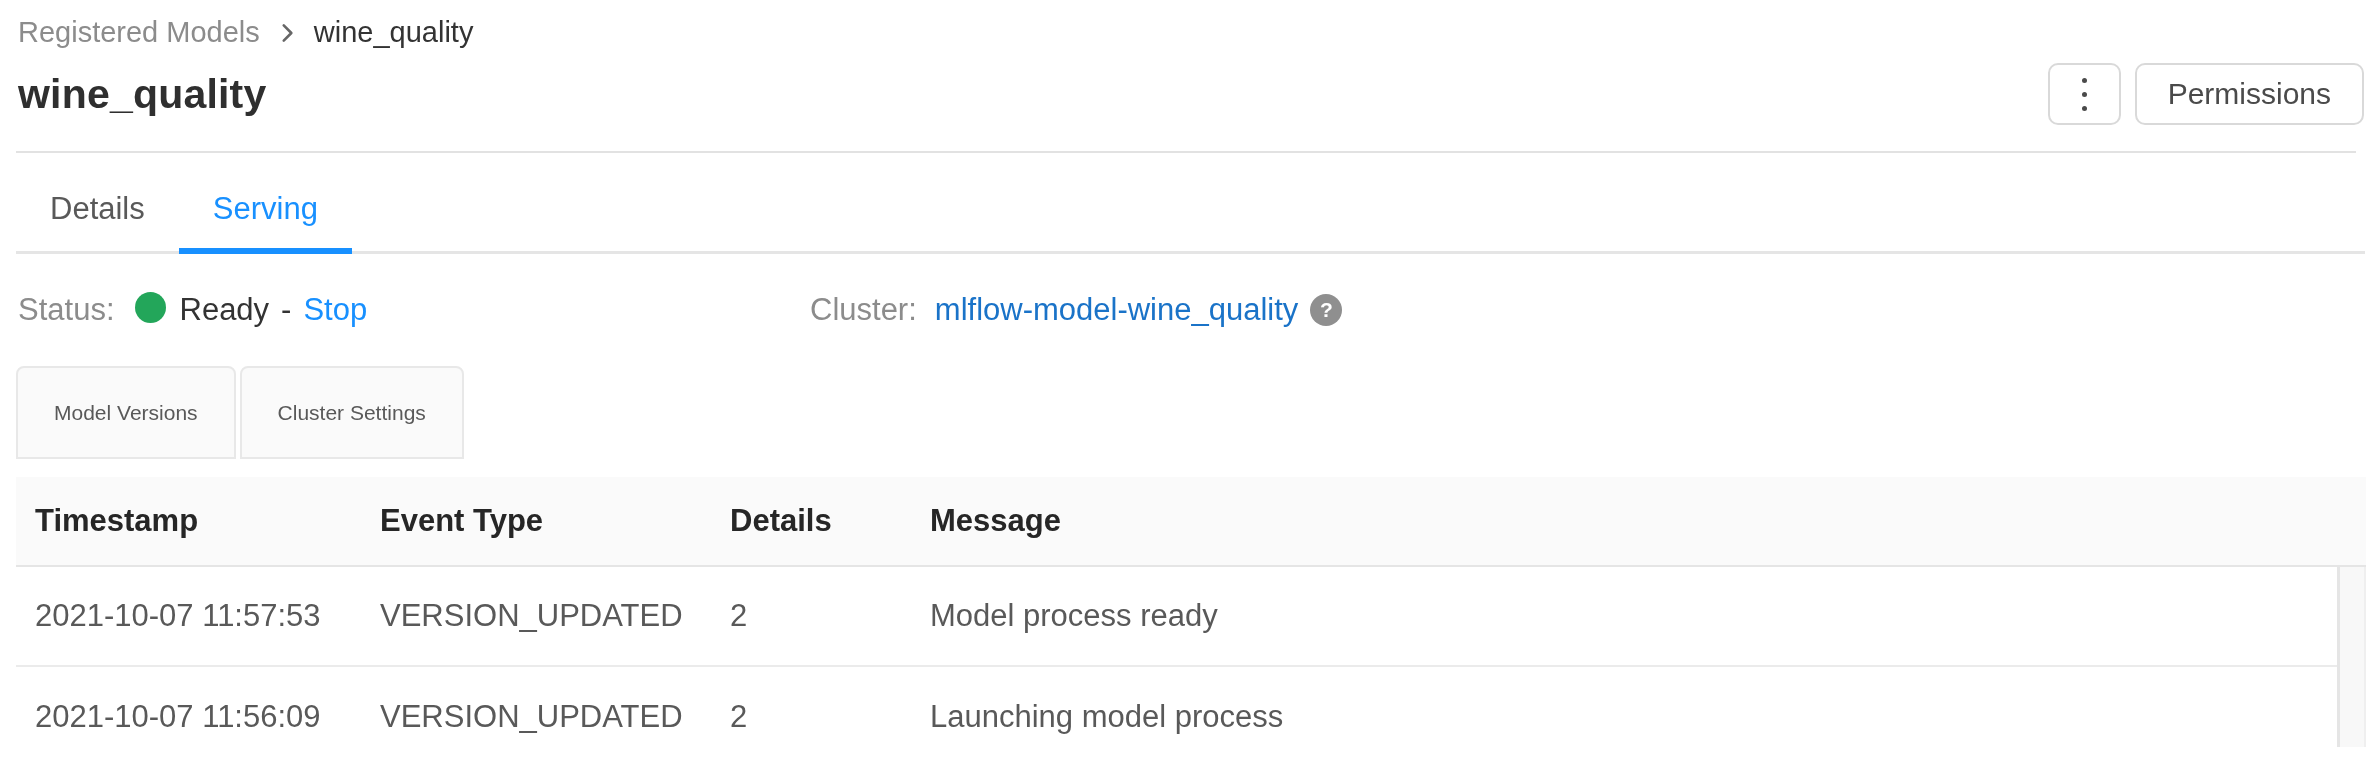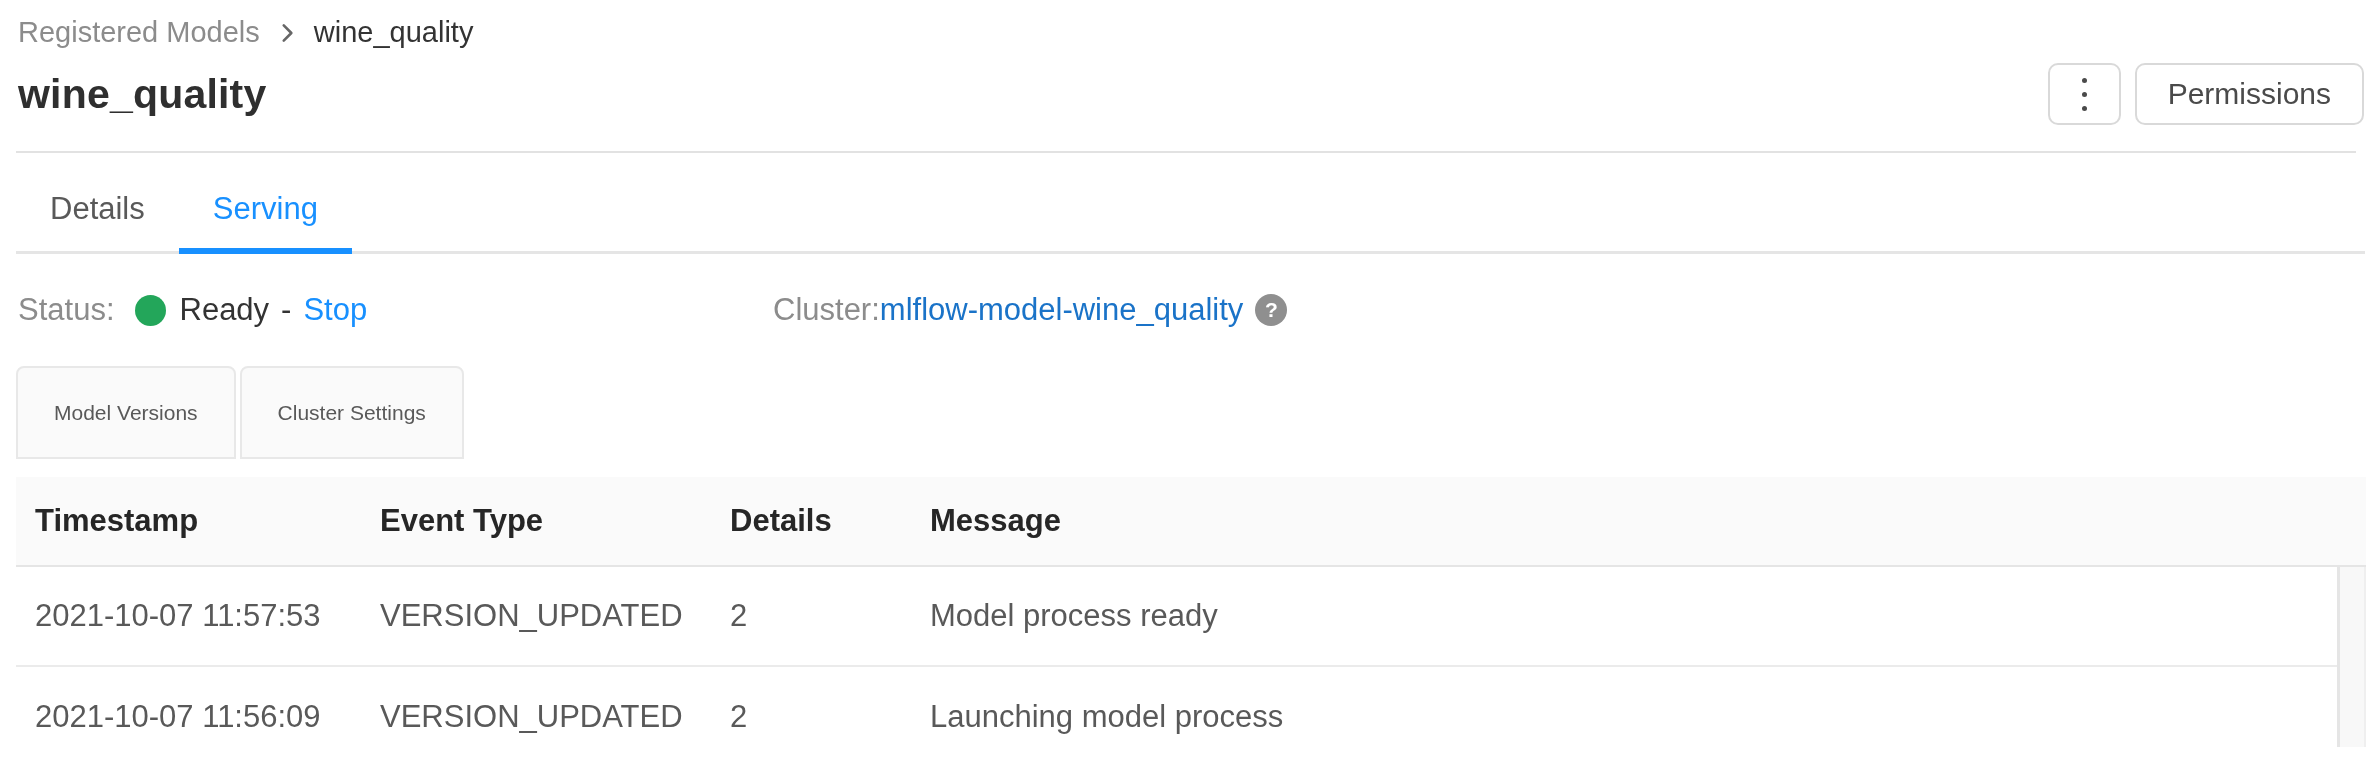--- a/index.html
+++ b/index.html
@@ -34,30 +34,30 @@
   .main-tabs { display: flex; margin: 38px 7px 0 16px; border-bottom: 3px solid #e5e5e5; }
   .main-tab { padding: 0 34px 24px 34px; font-size: 31px; color: #595959;
     cursor: pointer; position: relative; }
   .main-tab.active { color: #1890ff; }
   .main-tab.active::after { content: ""; position: absolute; left: 0; right: 0;
     bottom: -3px; height: 6px; background: #1890ff; }
 
   
   .status-row { position: relative; margin: 34px 16px 0 18px; height: 44px;
     font-size: 31px; display: flex; align-items: center; }
-  .status-group { display: flex; align-items: center; }
+  .status-group { display: flex; }
   .field-label { color: #8c8c8c; }
   .status-dot { width: 31px; height: 31px; border-radius: 50%; background: #23a65a;
     margin: 0 14px 0 20px; }
   .status-value { color: #333; }
   .status-sep { color: #333; margin: 0 12px; }
   .link-stop { color: #1890ff; cursor: pointer; }
-  .cluster-group { position: absolute; left: 755px; top: 0; height: 44px;
+  .cluster-group { position: absolute; left: 792px; top: 0; height: 44px;
     display: flex; align-items: center; }
-  .cluster-link { color: #1a73c8; cursor: pointer; margin-left: 0; text-align: center; }
+  .cluster-link { color: #1a73c8; cursor: pointer; margin-left: 18px; text-align: center; }
   .help-icon { width: 32px; height: 32px; border-radius: 50%; background: #8f8f8f;
     color: #fff; font-size: 21px; font-weight: 700; display: flex; align-items: center;
     justify-content: center; margin-left: 12px; cursor: pointer; }
 
   
   .sub-tabs { display: flex; gap: 4px; margin: 34px 16px 0 16px; align-items: flex-start; }
   .sub-tab { height: 93px; padding: 0 36px; display: flex; align-items: center;
     font-size: 21px; color: #595959; background: #fafafa; border: 2px solid #e8e8e8;
     border-radius: 8px 8px 0 0; cursor: pointer; }
   .sub-tab.active { height: 97px; background: #fff; color: #1890ff; border-bottom: none; }

